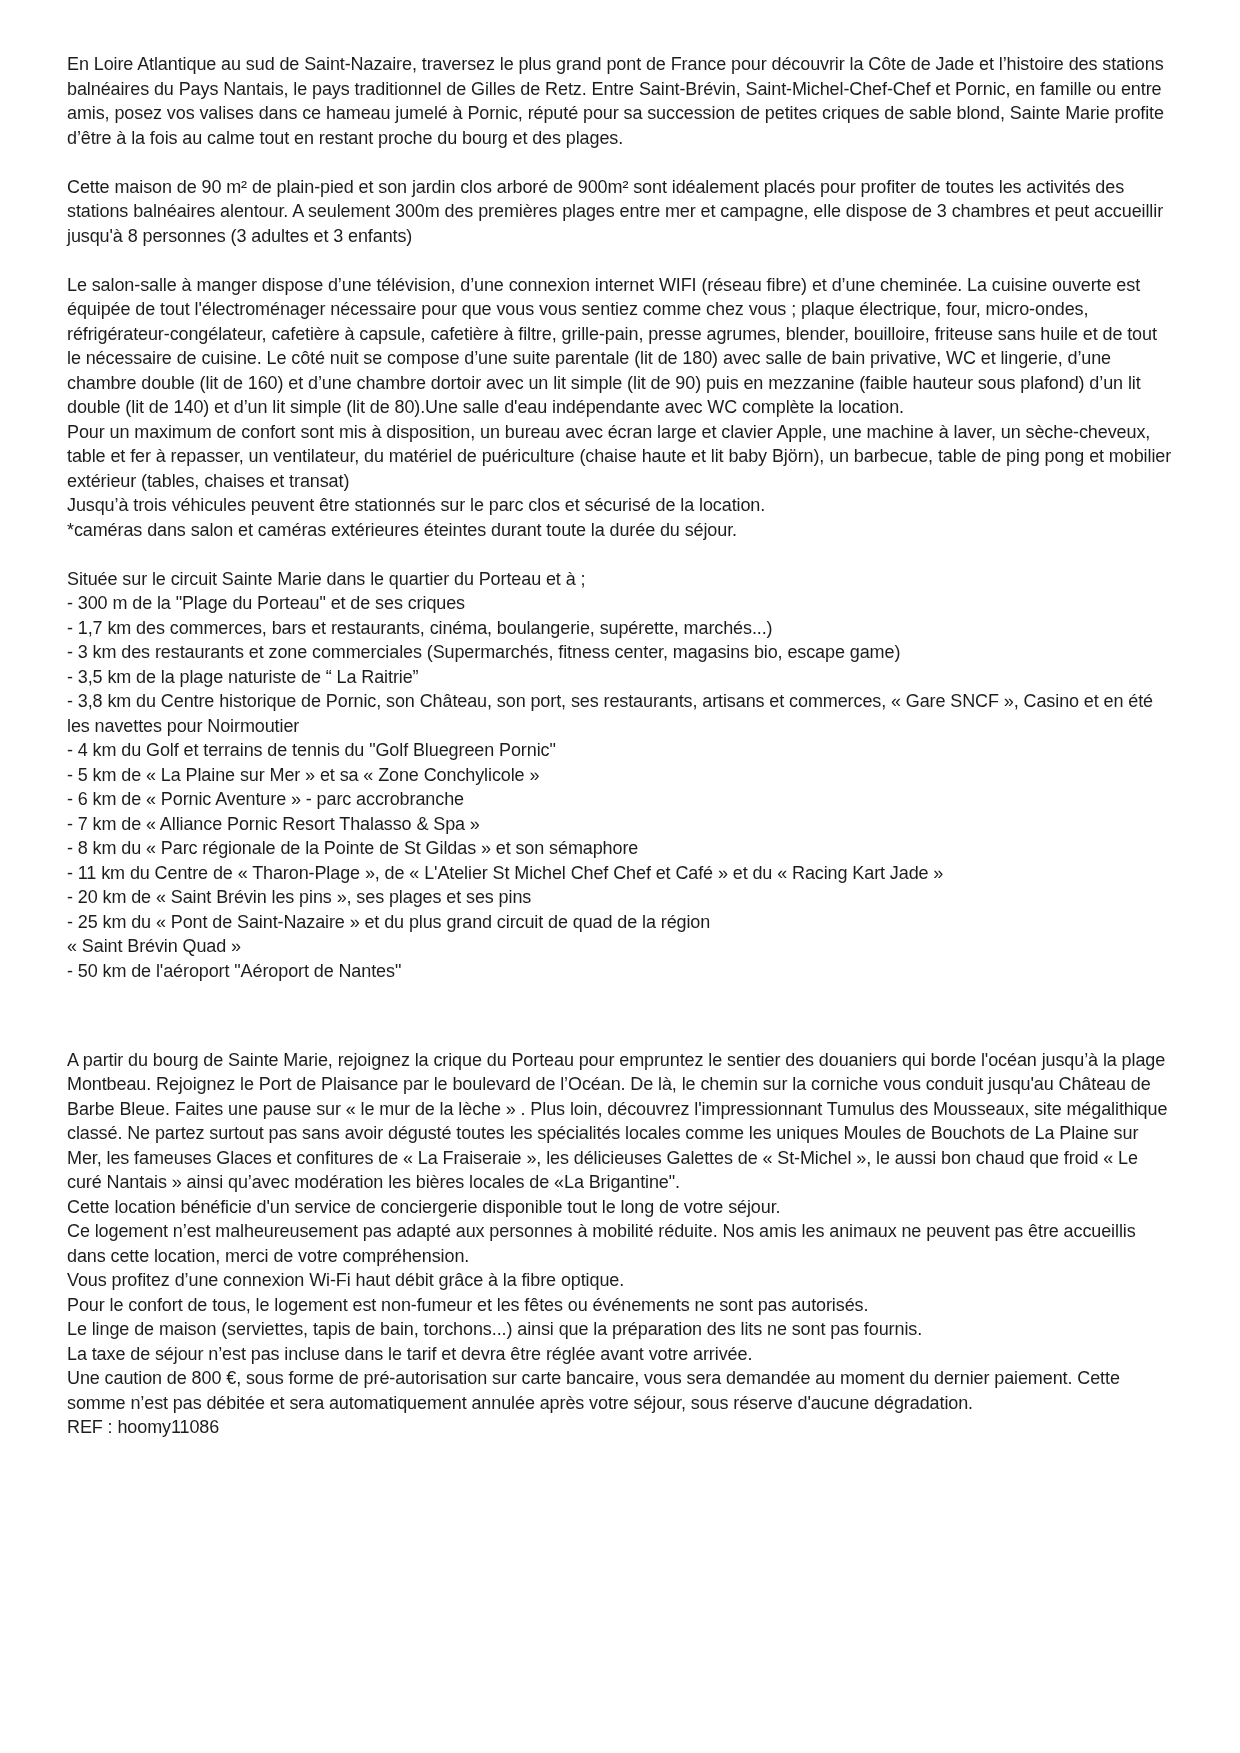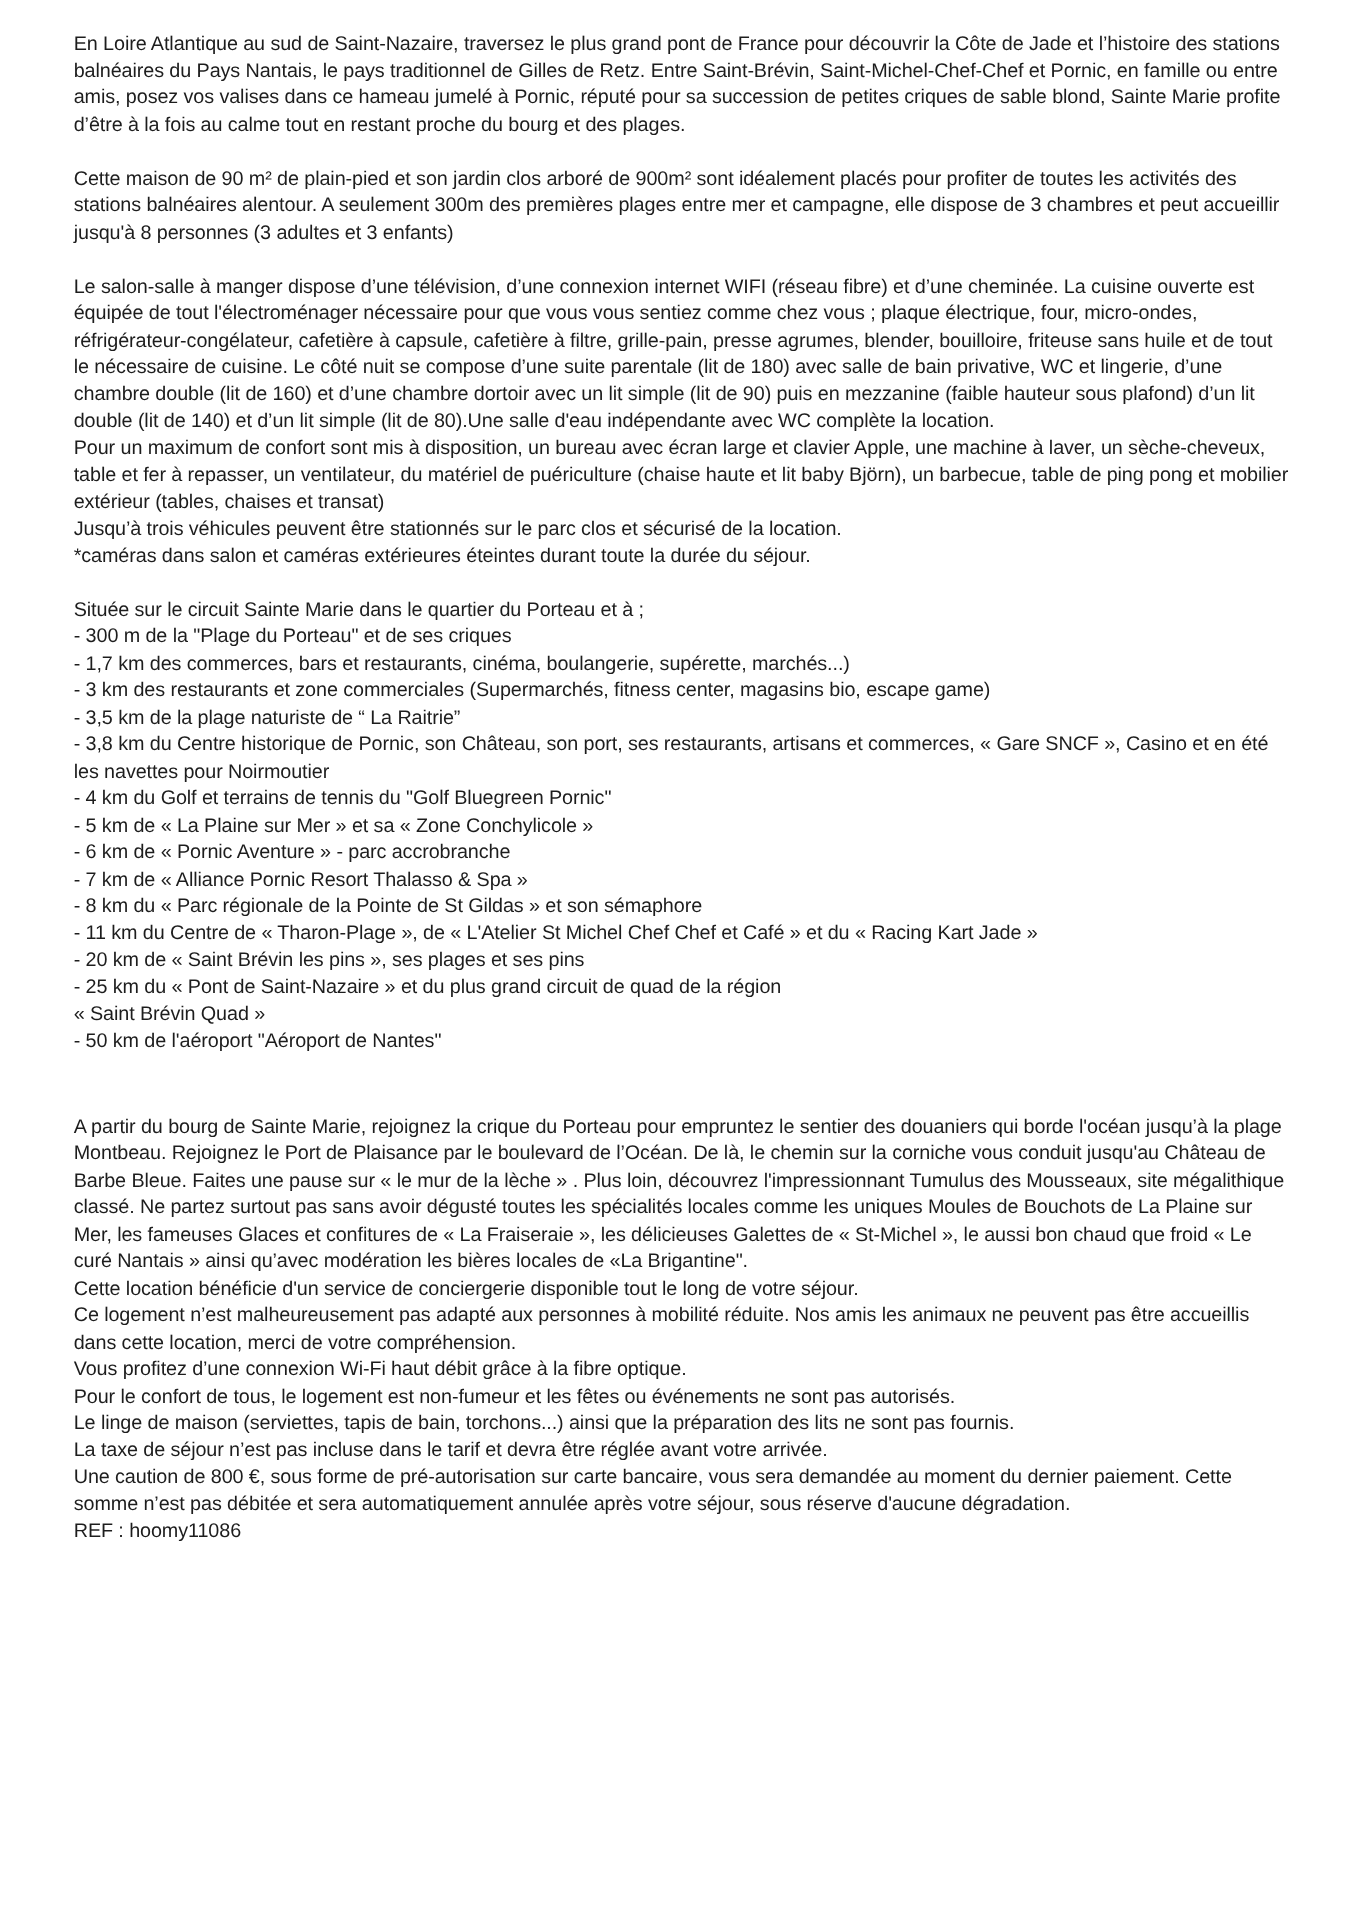--- a/index.html
+++ b/index.html
@@ -6,41 +6,41 @@
     margin: 0;
     padding: 0;
     background: #ffffff;
   }
   .page {
     position: relative;
     width: 1240px;
     min-height: 1753px;
     background: #ffffff;
     box-sizing: border-box;
-    padding: 27px 67px 60px 67px;
+    padding: 52px 67px 60px 67px;
     font-family: "Liberation Sans", "DejaVu Sans", sans-serif;
     color: #1d1d1d;
   }
   .doc {
     display: flex;
     flex-direction: column;
     width: 1106px;
     font-size: 18px;
     line-height: 24.5px;
     letter-spacing: -0.1px;
   }
   .block {
     margin: 0 0 24.5px 0;
     white-space: pre-wrap;
   }
   .block:last-child {
     margin-bottom: 0;
   }
   .gap-top {
-    margin-top: 29px;
+    margin-top: 40px;
   }
 </style>
 </head>
 <body>
 
 <div class="page">
   <div class="doc">
       <p class="block">En Loire Atlantique au sud de Saint-Nazaire, traversez le plus grand pont de France pour découvrir la Côte de Jade et l’histoire des stations balnéaires du Pays Nantais, le pays traditionnel de Gilles de Retz. Entre Saint-Brévin, Saint-Michel-Chef-Chef et Pornic, en famille ou entre amis, posez vos valises dans ce hameau jumelé à Pornic, réputé pour sa succession de petites criques de sable blond, Sainte Marie profite d’être à la fois au calme tout en restant proche du bourg et des plages.</p>
       <p class="block">Cette maison de 90 m² de plain-pied et son jardin clos arboré de 900m² sont idéalement placés pour profiter de toutes les activités des stations balnéaires alentour. A seulement 300m des premières plages entre mer et campagne, elle dispose de 3 chambres et peut accueillir jusqu'à 8 personnes (3 adultes et 3 enfants)</p>
       <p class="block">Le salon-salle à manger dispose d’une télévision, d’une connexion internet WIFI (réseau fibre) et d’une cheminée. La cuisine ouverte est équipée de tout l'électroménager nécessaire pour que vous vous sentiez comme chez vous ; plaque électrique, four, micro-ondes, réfrigérateur-congélateur, cafetière à capsule, cafetière à filtre, grille-pain, presse agrumes, blender, bouilloire, friteuse sans huile et de tout le nécessaire de cuisine. Le côté nuit se compose d’une suite parentale (lit de 180) avec salle de bain privative, WC et lingerie, d’une chambre double (lit de 160) et d’une chambre dortoir avec un lit simple (lit de 90) puis en mezzanine (faible hauteur sous plafond) d’un lit double (lit de 140) et d’un lit simple (lit de 80).Une salle d'eau indépendante avec WC complète la location.

